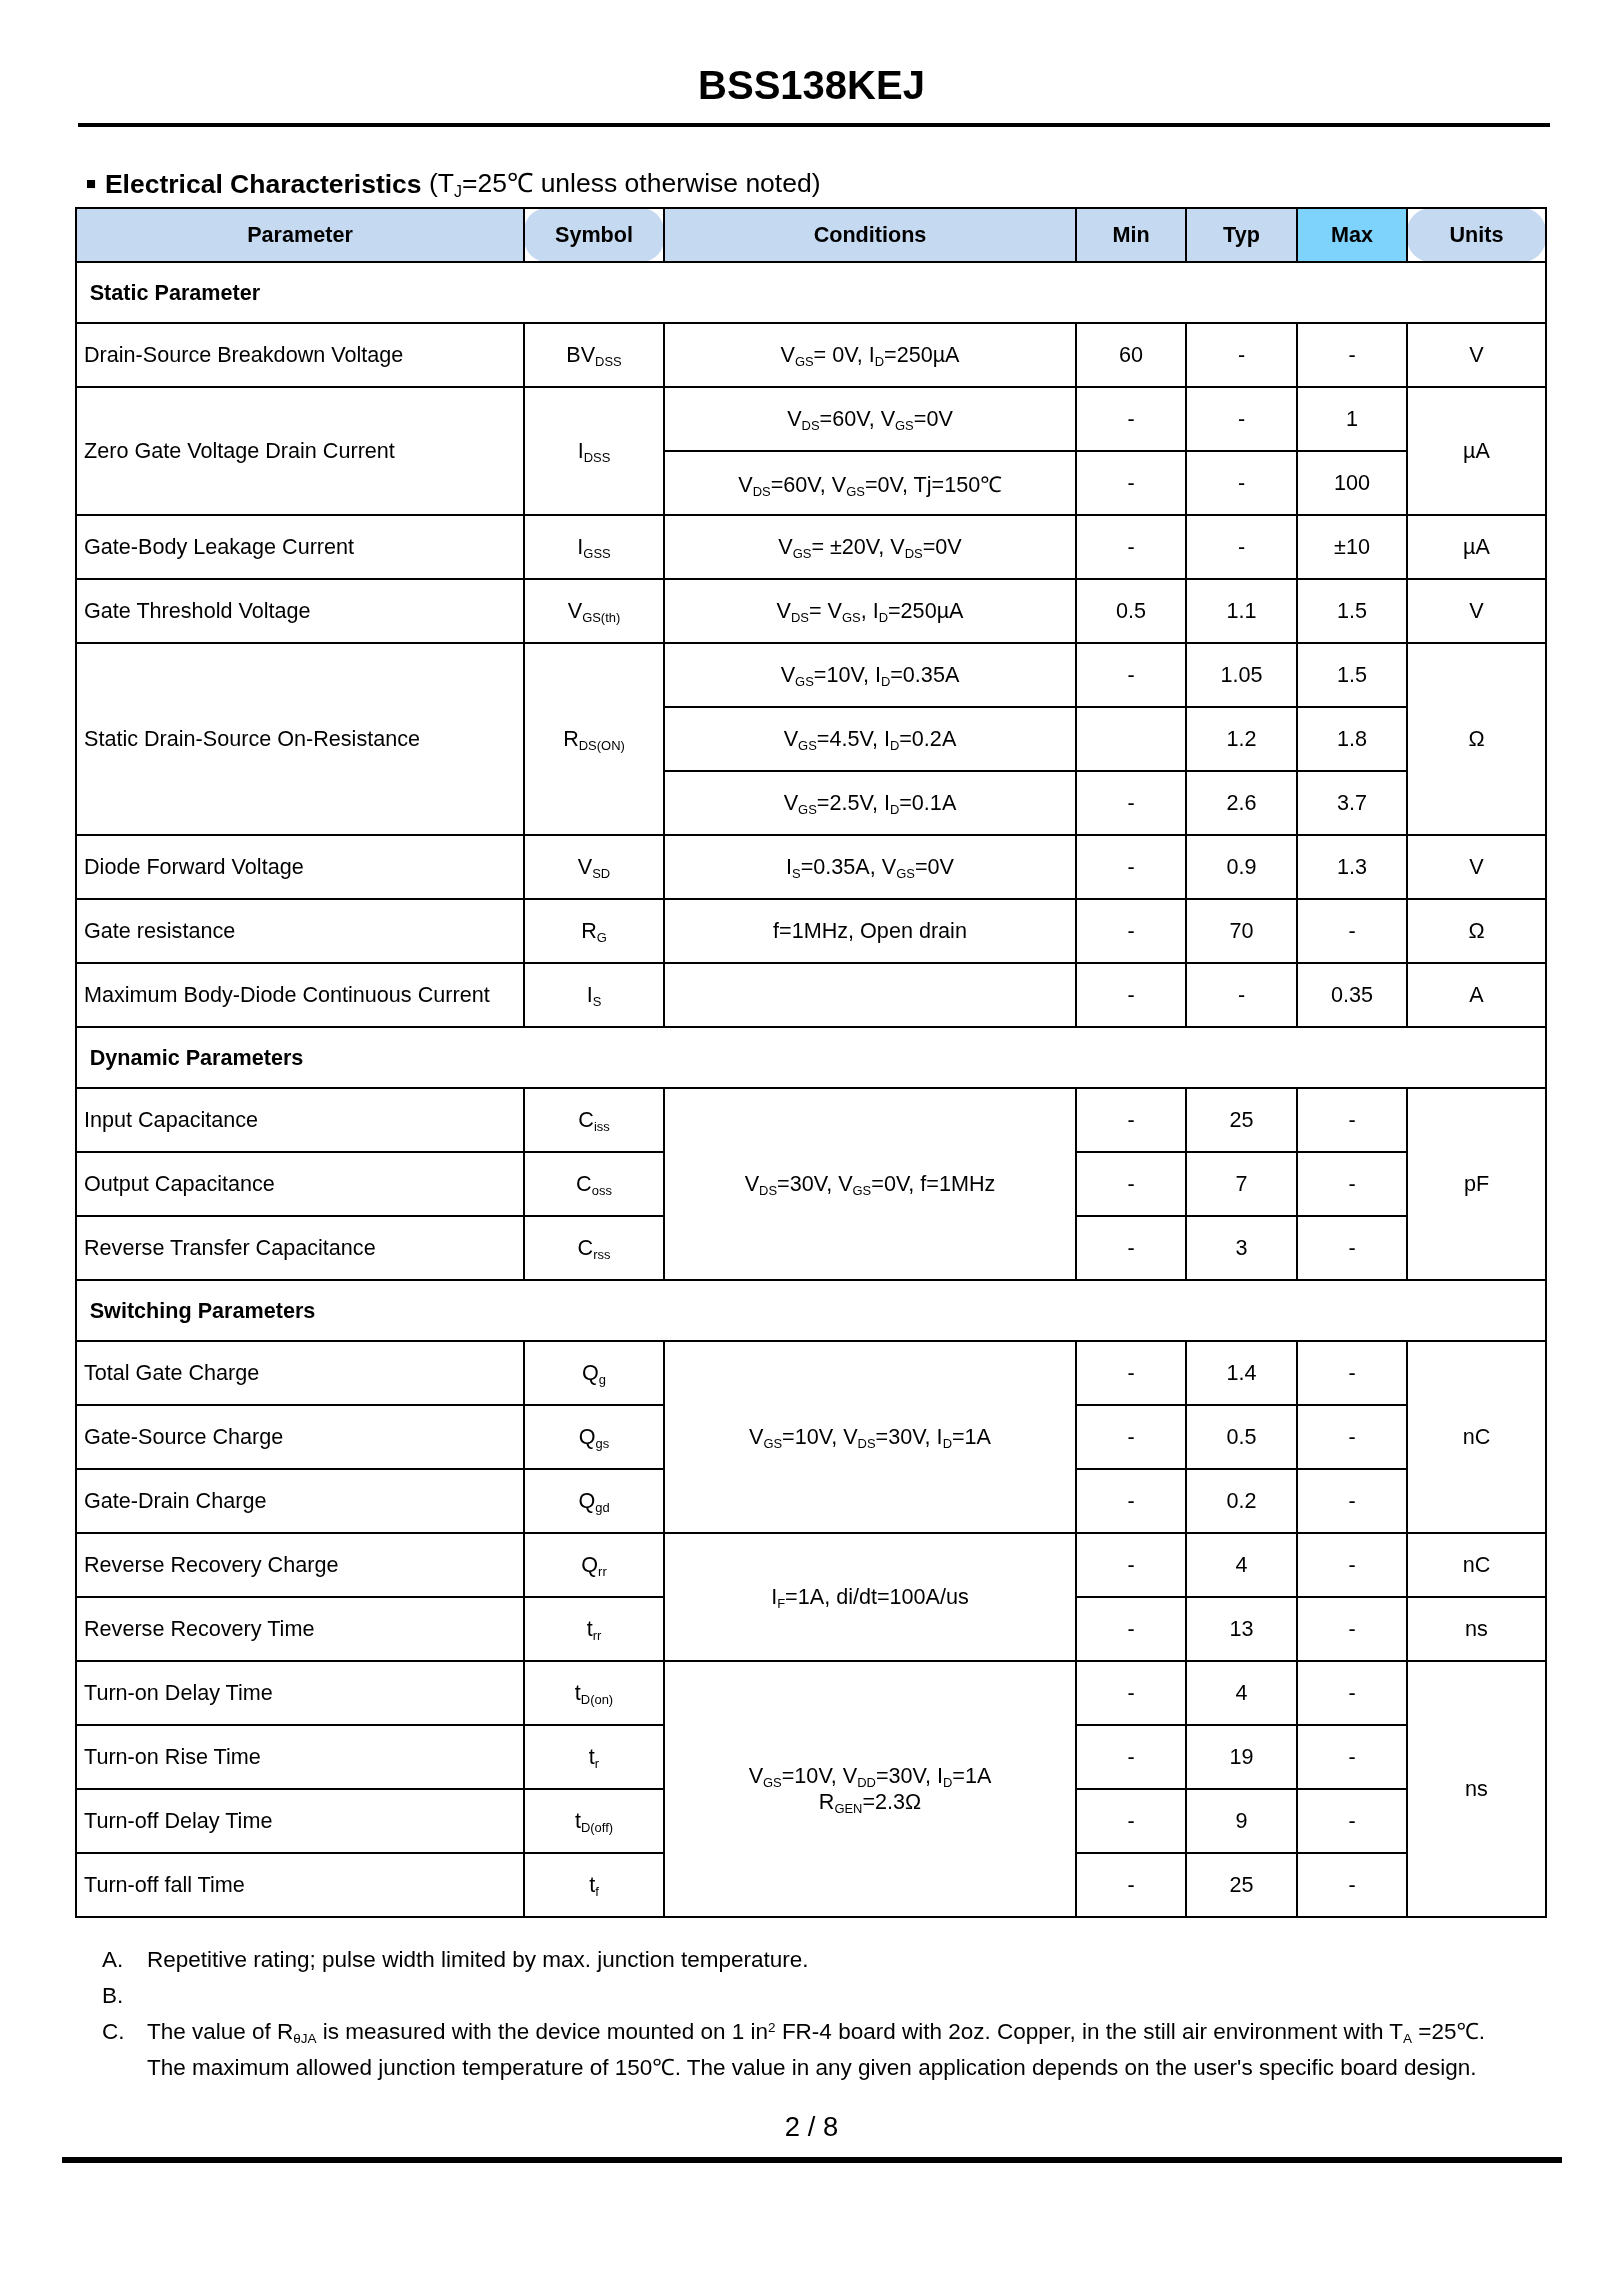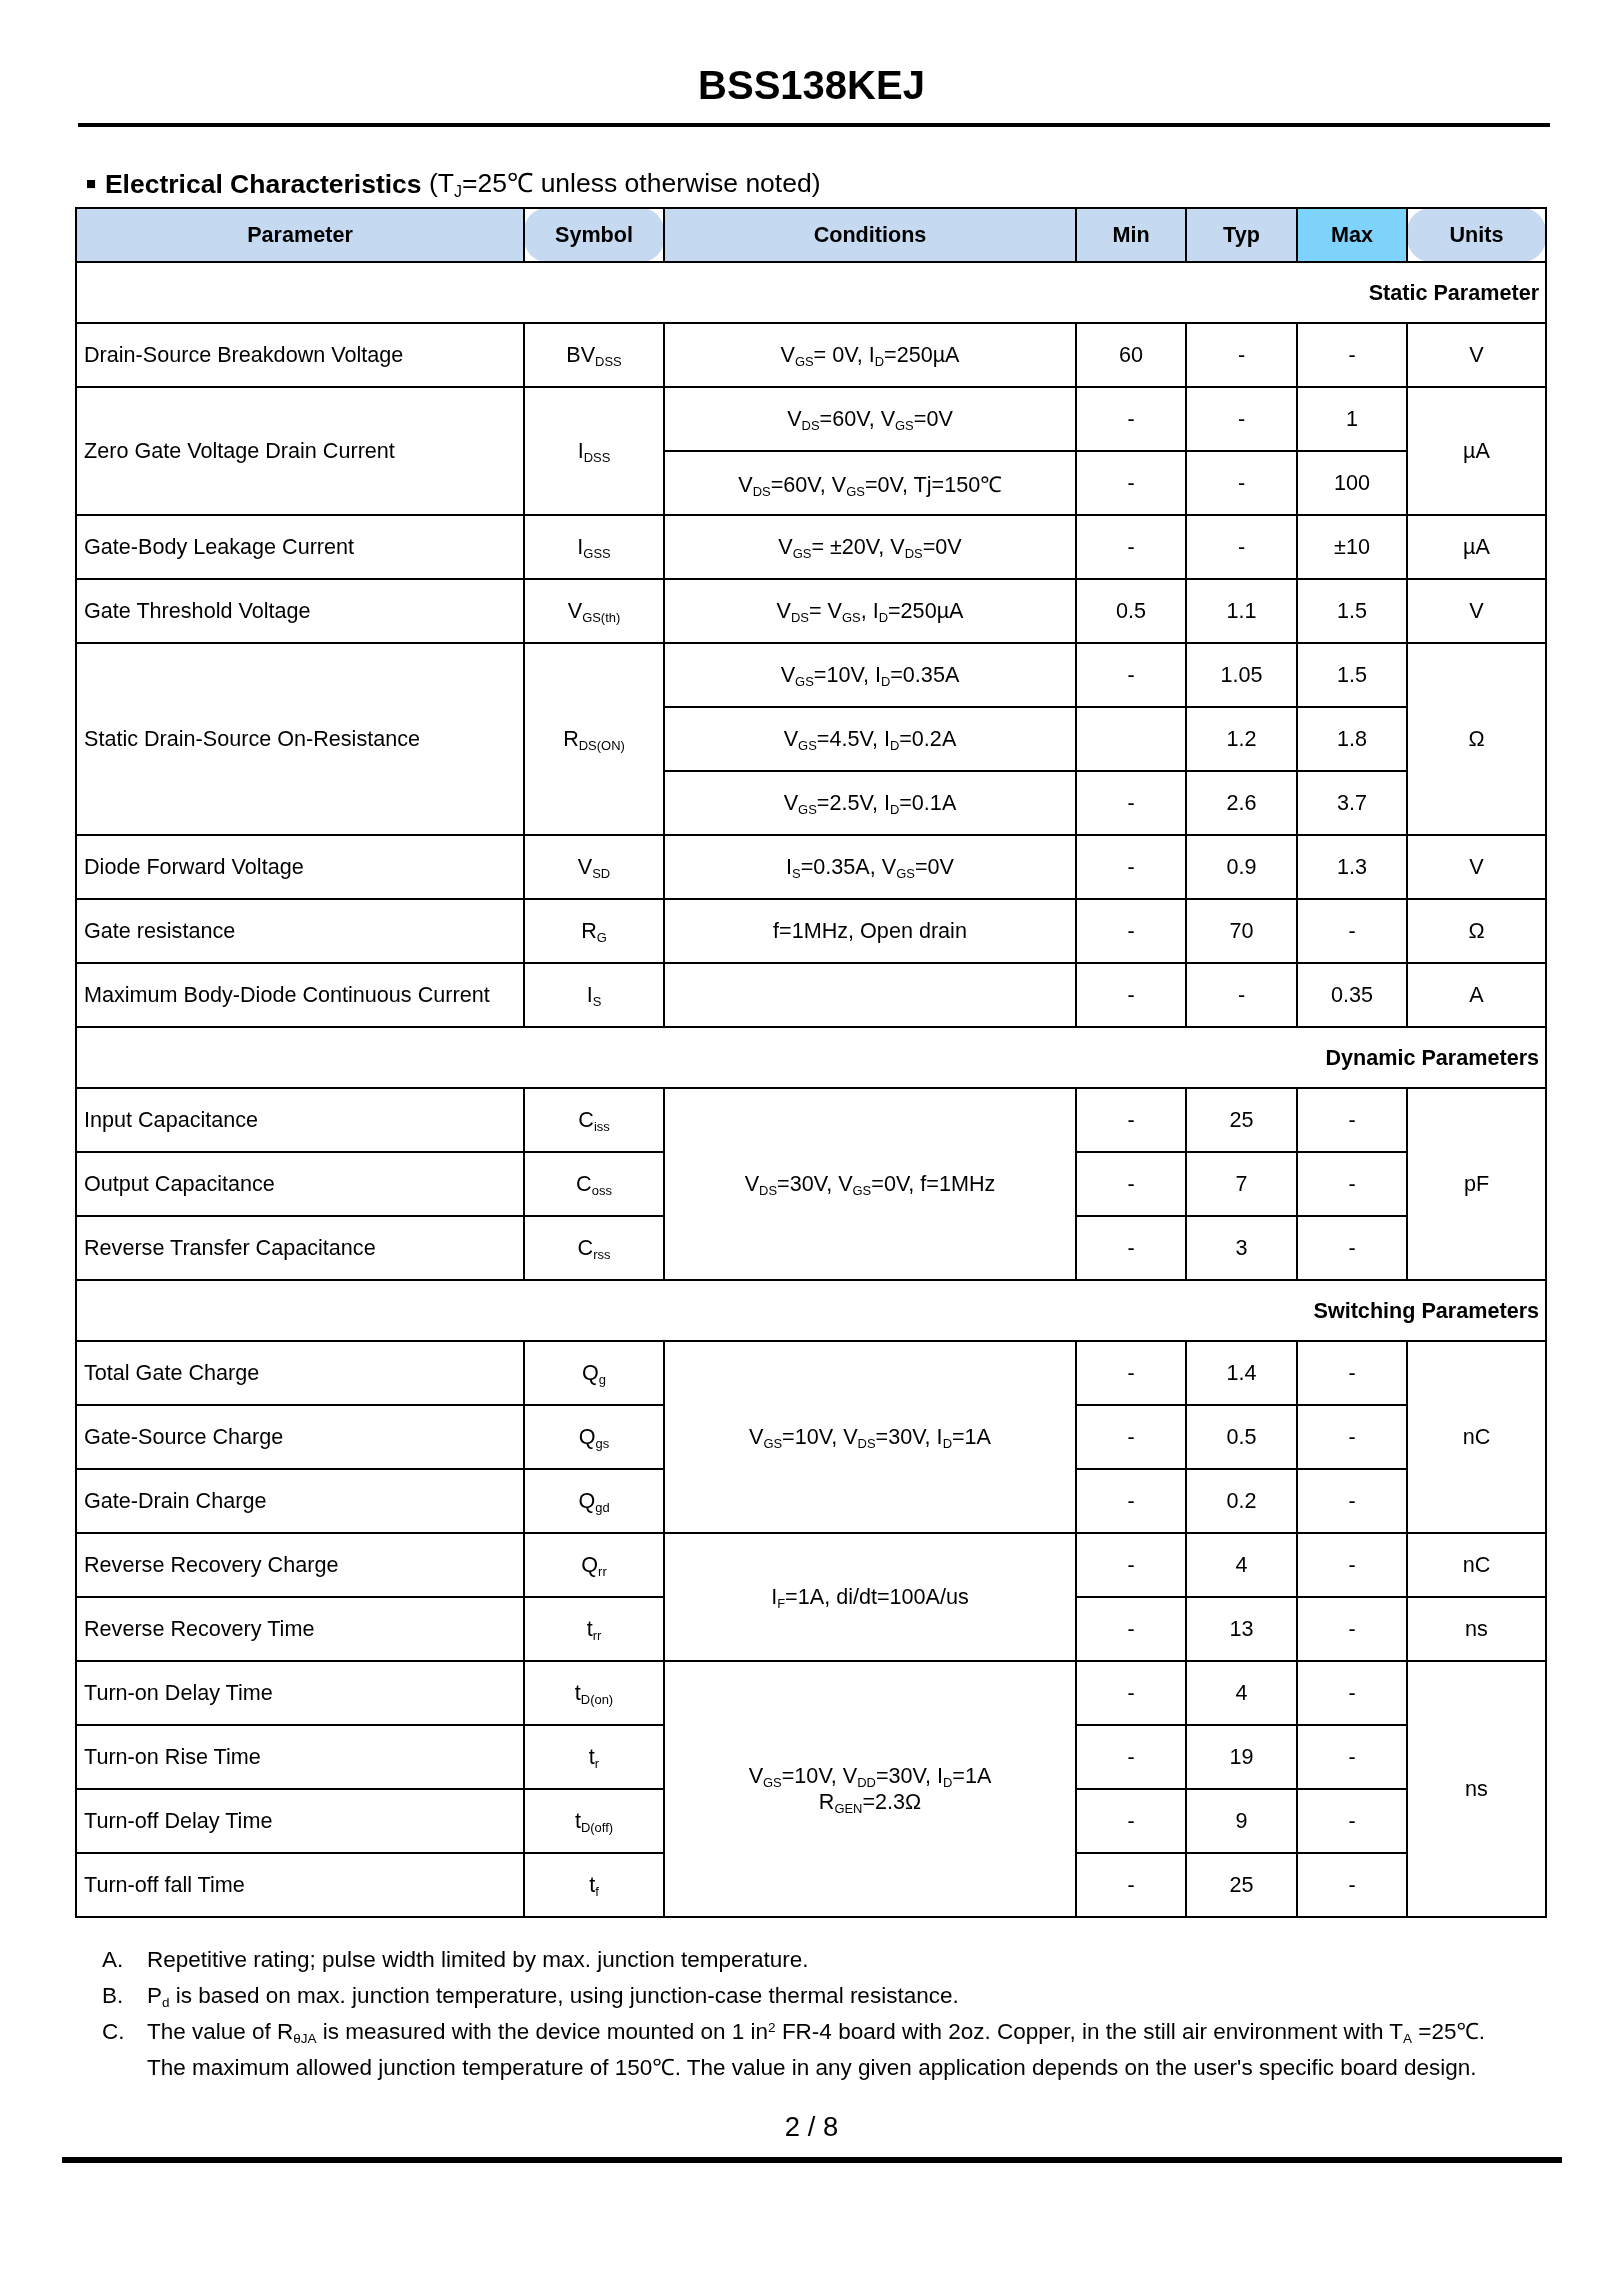--- a/index.html
+++ b/index.html
@@ -32,21 +32,21 @@
   col.col-symbol{width:140px;}
   col.col-cond{width:412px;}
   col.col-min{width:110px;}
   col.col-typ{width:111px;}
   col.col-max{width:110px;}
   col.col-units{width:139px;}
   thead tr{height:54px;}
   thead th{font-weight:bold;font-size:22.5px;}
   tbody tr{height:64px;}
   tbody tr.section-row{height:61px;}
-  tbody tr.section-row td{text-align:right;font-weight:bold;padding-left:12.7px;}
+  tbody tr.section-row td{text-align:left;font-weight:bold;padding-left:12.7px;}
   tbody td.col-param{text-align:left;padding-left:7px;}
   tbody td.col-cond{white-space:pre-line;}
   sub{font-size:0.60em;vertical-align:-0.30em;line-height:0;}
   sup{font-size:0.60em;vertical-align:0.55em;line-height:0;}
 
   .notes{margin:23.5px 0 0 102px;font-size:22.5px;}
   .note-row{display:flex;line-height:36px;}
   .note-label{flex:0 0 45px;}
   .note-text{white-space:pre-line;}
 
@@ -282,21 +282,20 @@
     </tbody>
 </table>
 
 <div class="notes" id="notes">
     <div class="note-row">
       <span class="note-label">A.</span>
       <span class="note-text">Repetitive rating; pulse width limited by max. junction temperature.</span>
     </div>
     <div class="note-row">
       <span class="note-label">B.</span>
-      <span class="note-text">P<sub>d</sub> is based on max. junction temperature, using junction-case thermal resistance.</span>
     </div>
     <div class="note-row">
       <span class="note-label">C.</span>
       <span class="note-text">The value of R<sub>θJA</sub> is measured with the device mounted on 1 in<sup>2</sup> FR-4 board with 2oz. Copper, in the still air environment with T<sub>A</sub> =25℃.
 The maximum allowed junction temperature of 150℃. The value in any given application depends on the user's specific board design.</span>
     </div>
   </div>
 
 <div class="page-number">2 / 8</div>
 <div class="bottom-rule"></div>

